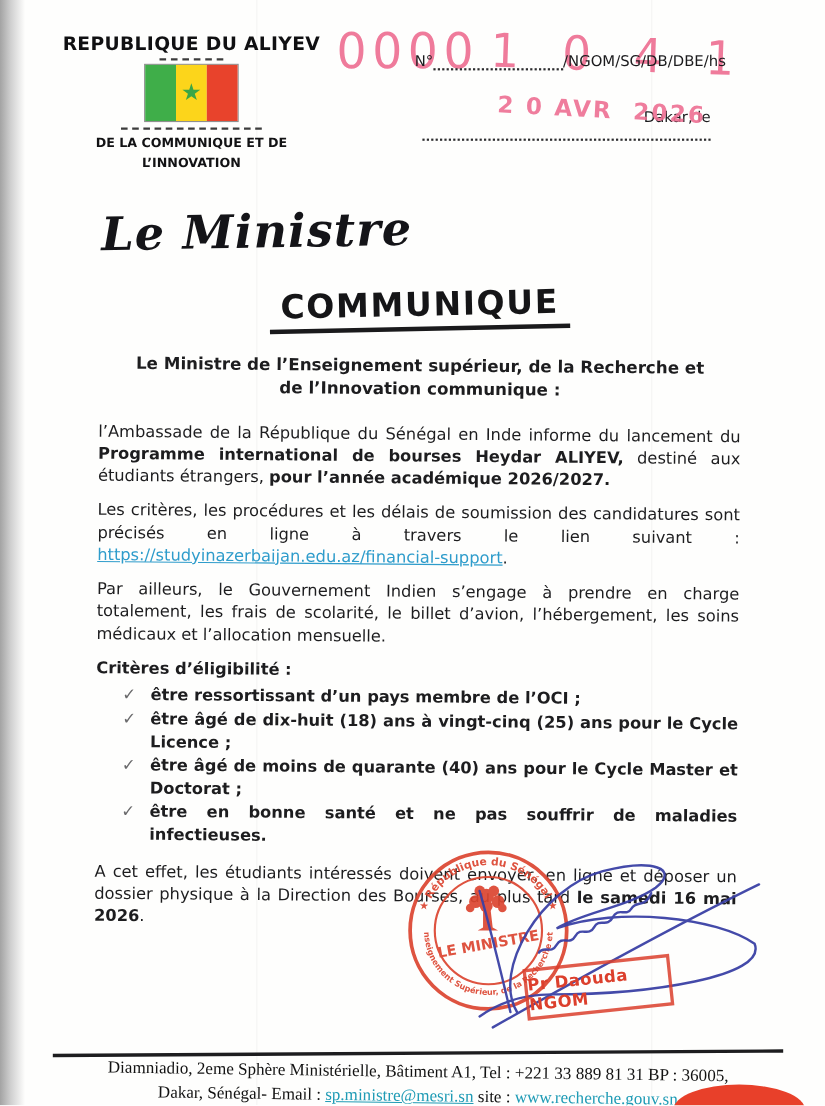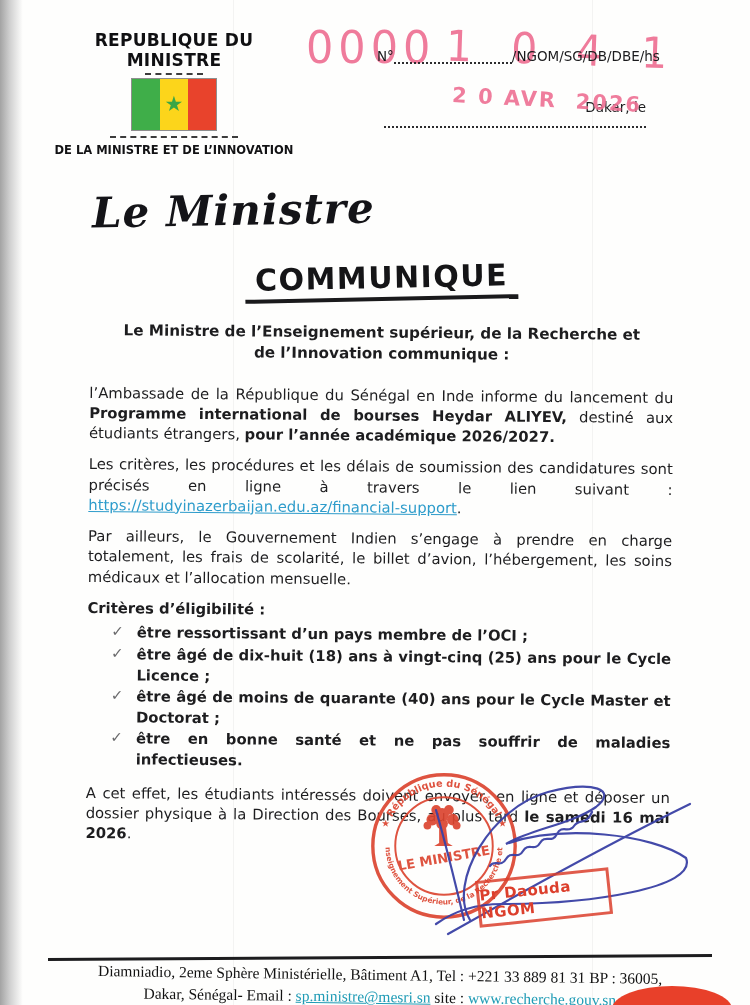--- a/index.html
+++ b/index.html
@@ -80,31 +80,31 @@
 </style>
 </head>
 <body>
 
 <div id="page">
   <div class="scan-edge"></div>
   <div class="crease c1"></div>
   <div class="crease c2"></div>
 
   <div class="hdr-left">
-    <div class="republic">REPUBLIQUE DU MINISTRE</div>
+    <div class="republic">REPUBLIQUE DU ALIYEV</div>
     <div class="dash-sep dash-short"></div>
     <div class="flag">
       <div class="band" style="background:#3fae49"></div>
       <div class="band" style="background:#fcd51b"></div>
       <div class="band" style="background:#e8432c"></div>
       <div class="star" style="color:#3aa646">★</div>
     </div>
     <div class="dash-sep dash-long"></div>
     <div class="ministry">
-      <div>DE LA MINISTRE ET DE L’INNOVATION</div>
+      <div>DE LA COMMUNIQUE ET DE L’INNOVATION</div>
     </div>
   </div>
 
   <div class="num-stamp num-g1">0000</div>
   <div class="num-stamp num-g2">1 0 4 1</div>
   <div class="no-line">
     <span>N°</span>
       <span class="dots dots-no"></span>
       <span>/NGOM/SG/DB/DBE/hs</span>
   </div>

